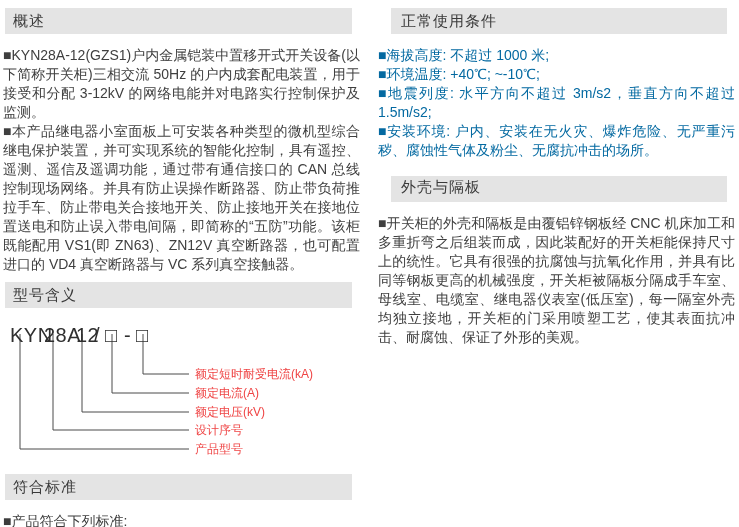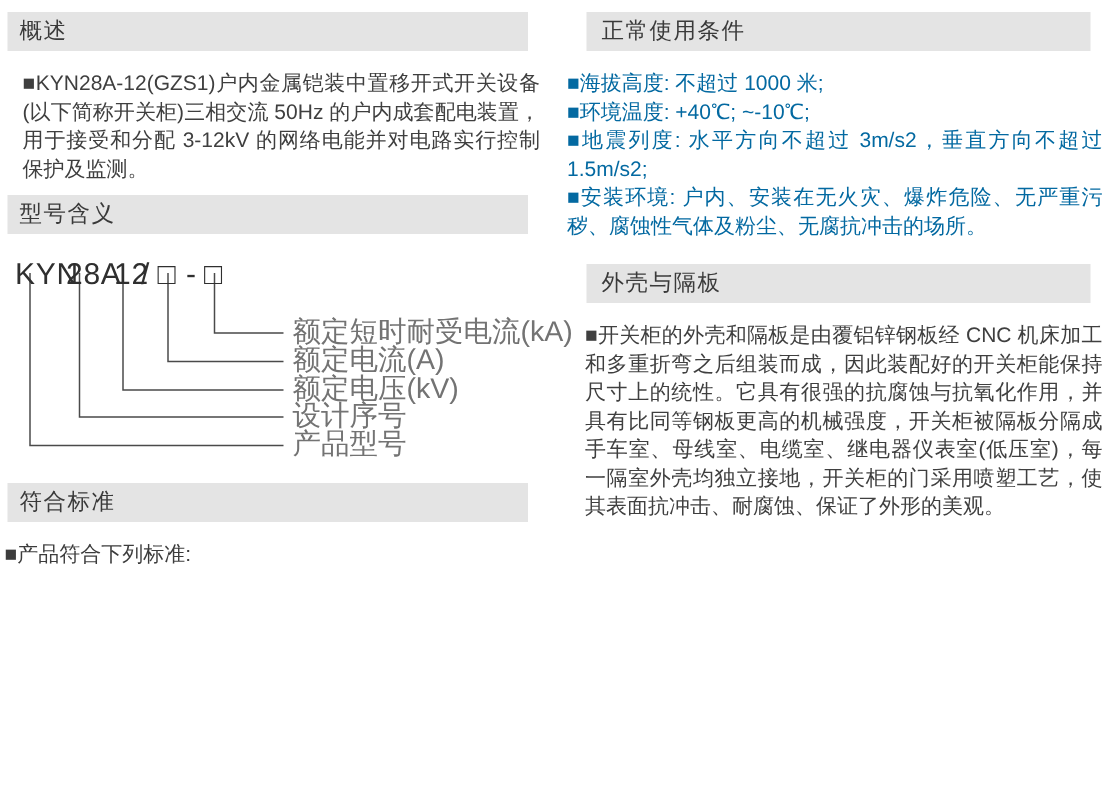--- a/index.html
+++ b/index.html
@@ -25,70 +25,71 @@
     line-height: 26px;
     font-size: 15px;
     color: #3a3a3a;
     padding-left: 8px;
     letter-spacing: 1px;
   }
   .col-left .bar  { margin-left: 2px;  width: 347px; }
   .col-right .bar { margin-left: 13px; width: 336px; padding-left: 10px; }
 
   .body-text {
-    margin: 12px 0 0 12px;
+    margin: 12px 0 0 0;
     font-size: 14px;
     line-height: 19px;
     text-align: justify;
     color: #3f3f3f;
   }
   .cond-item {
     font-size: 14px;
     line-height: 19px;
     text-align: justify;
     color: #0369a1;
   }
   .cond-list { margin-top: 12px; }
 
   .m-top-8  { margin-top: 8px; }
   .m-top-14 { margin-top: 14px; }
-  .m-top-16 { margin-top: 16px; }
+  .m-top-16 { margin-top: 16px; font-family: Liberation Mono, monospace; }
 
   
   .diagram {
     position: relative;
     height: 152px;
     margin: 6px 0 8px 2px;
   }
   .diagram svg { position: absolute; left: 0; top: 0; }
   .tok {
     position: absolute; top: 12px;
     font-size: 20px; color: #2f2f2f;
     line-height: 18px;
     letter-spacing: 0.5px;
   }
   .lbl {
     position: absolute; left: 190px;
-    font-size: 19px; color: #737373;
+    font-size: 12px; color: #ef4444;
     line-height: 18px;
     white-space: nowrap;
   }
   .standards-lead { margin-top: 12px; font-size: 14px; line-height: 19px; }
 </style>
 </head>
 <body>
 
 <div class="page">
 
   <div class="col col-left">
 
     <div class="bar">
       <span>概述</span>
     </div>
     <p class="body-text">■KYN28A-12(GZS1)户内金属铠装中置移开式开关设备(以下简称开关柜)三相交流 50Hz 的户内成套配电装置，用于接受和分配 3-12kV 的网络电能并对电路实行控制保护及监测。</p>
+    <p class="body-text" style="margin-top:0">■本产品继电器小室面板上可安装各种类型的微机型综合继电保护装置，并可实现系统的智能化控制，具有遥控、遥测、遥信及遥调功能，通过带有通信接口的 CAN 总线控制现场网络。并具有防止误操作断路器、防止带负荷推拉手车、防止带电关合接地开关、防止接地开关在接地位置送电和防止误入带电间隔，即简称的“五防”功能。该柜既能配用 VS1(即 ZN63)、ZN12V 真空断路器，也可配置进口的 VD4 真空断路器与 VC 系列真空接触器。</p>
 
     <div class="bar m-top-8">
       <span>型号含义</span>
     </div>
 
     <div class="diagram">
       <svg width="357" height="152">
         <polyline points="15,20 15,135 184,135" fill="none" stroke="#4a4a4a" stroke-width="1"></polyline>
         <polyline points="48,20 48,116 184,116" fill="none" stroke="#4a4a4a" stroke-width="1"></polyline>
         <polyline points="77,20 77,98 184,98" fill="none" stroke="#4a4a4a" stroke-width="1"></polyline>

